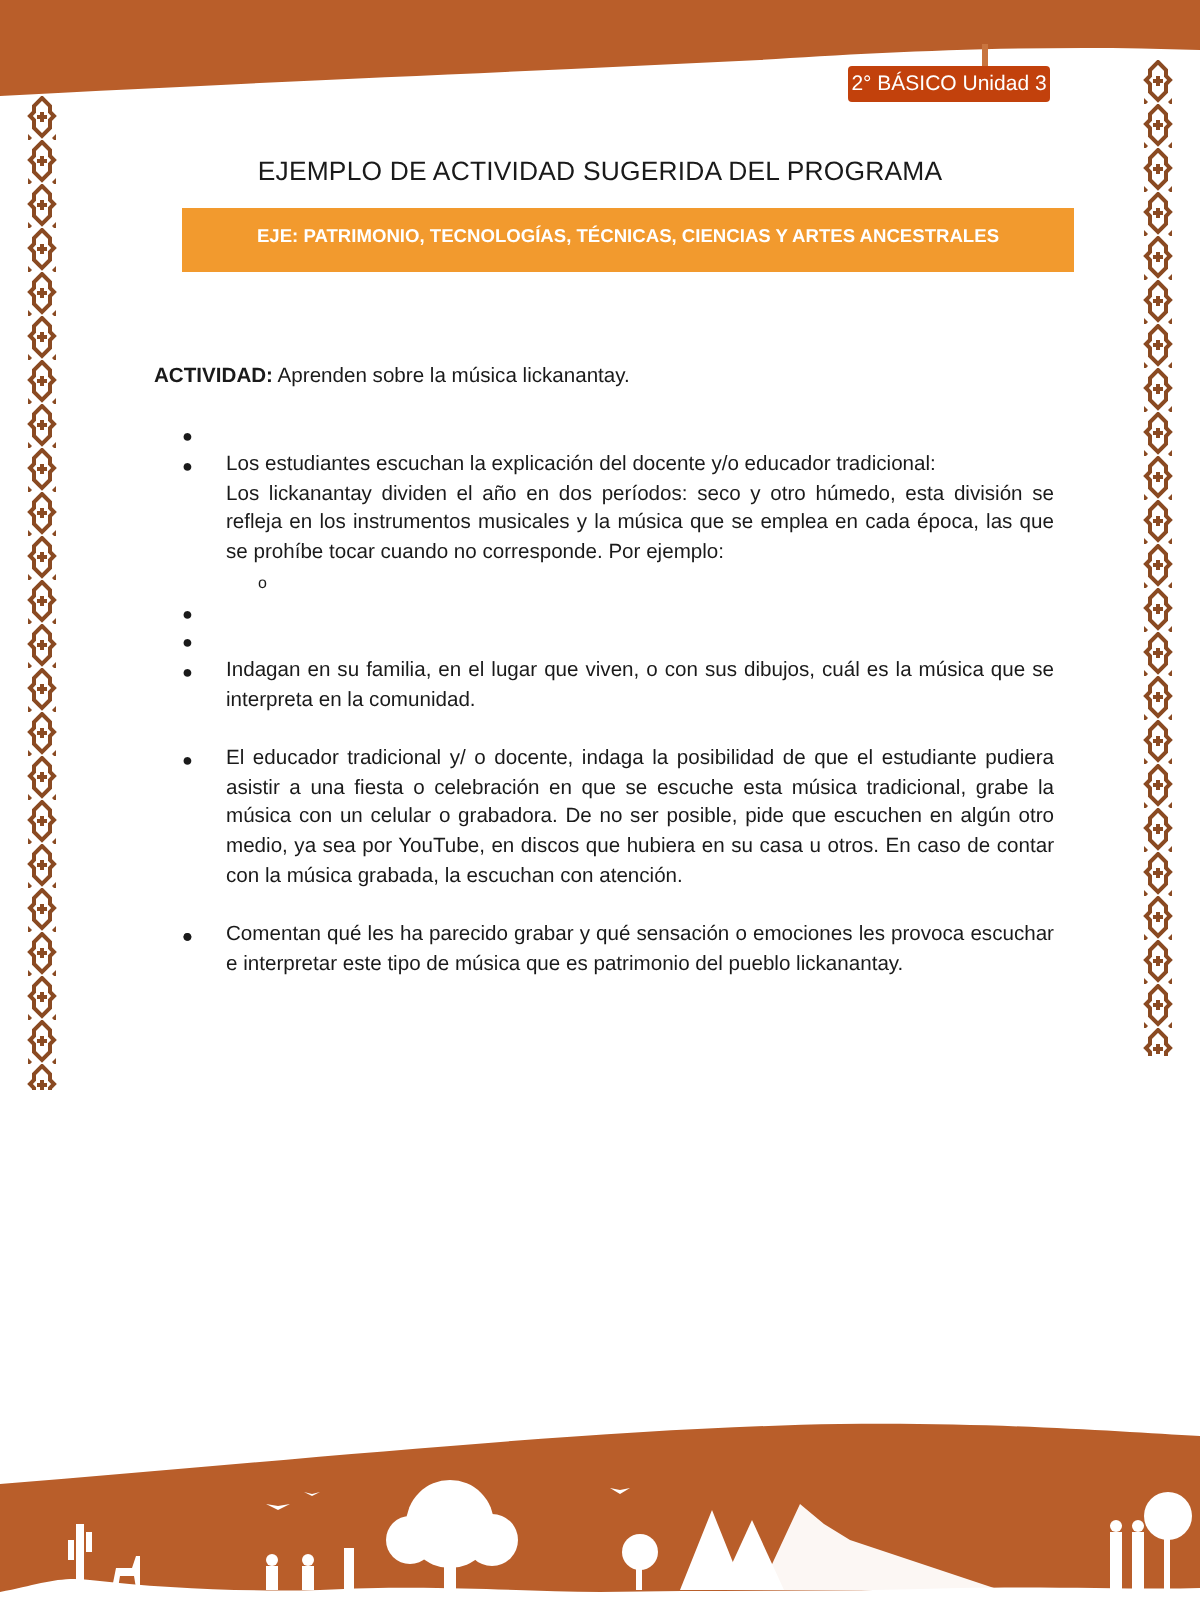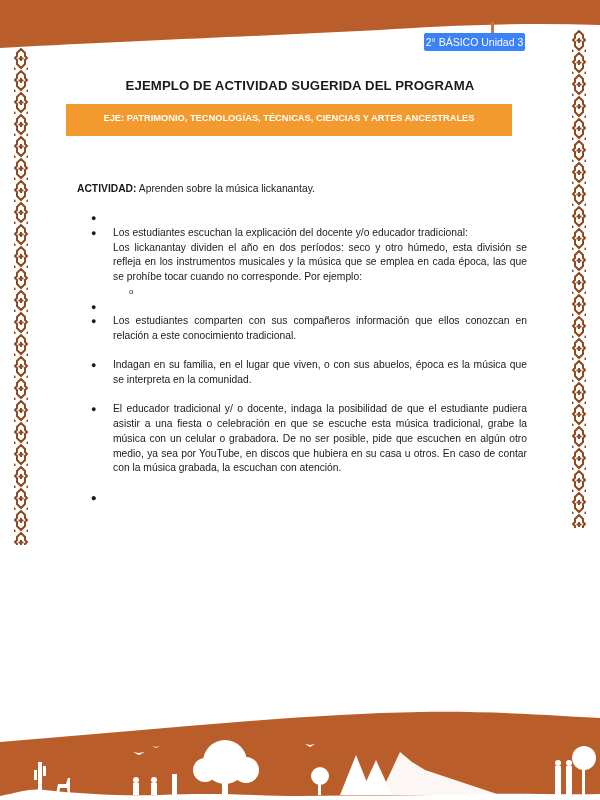--- a/index.html
+++ b/index.html
@@ -5,33 +5,33 @@
     html, body { margin: 0; padding: 0; }
     body {
       width: 600px; height: 800px; position: relative; overflow: hidden;
       background: #ffffff;
       font-family: "Liberation Sans", "DejaVu Sans", sans-serif;
       color: #1a1a1a;
     }
     .top-banner { position: absolute; left: 0; top: 0; width: 600px; height: 60px; }
     .grade-badge {
       position: absolute; left: 424px; top: 33px; width: 101px; height: 18px;
-      background: #3b82f6; color: #fff; font-size: 10.5px; line-height: 18px;
+      background: #c2410c; color: #fff; font-size: 10.5px; line-height: 18px;
       text-align: center; border-radius: 2px;
     }
     .grade-stem { position: absolute; left: 491px; top: 22px; width: 3px; height: 12px; background: #c9753f; }
     .border-col { position: absolute; width: 16px; }
     .border-left { left: 13px; top: 48px; height: 497px; }
     .border-right { left: 571px; top: 30px; height: 498px; }
     .doc-title {
       position: absolute; left: 0; width: 600px; top: 78px;
-      text-align: center; font-weight: bold; font-size: 13.2px; letter-spacing: 0.1px;
+      text-align: center; font-weight: normal; font-size: 13.2px; letter-spacing: 0.1px;
     }
     .eje-bar {
-      position: absolute; left: 66px; top: 104px; width: 446px; height: 32px;
+      position: absolute; left: 91px; top: 104px; width: 446px; height: 32px;
       background: #f29a2e; color: #fff; font-weight: bold; font-size: 9.3px;
       text-align: center; line-height: 28px;
     }
     .content {
       position: absolute; left: 77px; top: 182px; width: 450px;
       font-size: 10.3px; line-height: 14.7px;
     }
     .content p { margin: 0; }
     .gap { height: 14.7px; }
     .bl { position: relative; padding-left: 36px; text-align: justify; }
@@ -82,31 +82,31 @@
   <div class="bl"><span class="bullet">●</span></div>
   <div class="gap"></div>
 
   <div class="bl"><span class="bullet">●</span><span>Los estudiantes escuchan la explicación del docente y/o educador tradicional:</span><br><span>Los lickanantay dividen el año en dos períodos: seco y otro húmedo, esta división se refleja en los instrumentos musicales y la música que se emplea en cada época, las que se prohíbe tocar cuando no corresponde. Por ejemplo:</span></div>
   <div class="sub" style="margin-left:36px;"><span class="circ">o</span></div>
   <div class="gap"></div>
 
   <div class="bl"><span class="bullet">●</span></div>
   <div class="gap"></div>
 
-  <div class="bl"><span class="bullet">●</span><span>Los estudiantes comparten con sus compañeros información que ellos conozcan en relación a este conocimiento tradicional.</span></div>
+  <div class="bl"><span class="bullet">●</span></div>
   <div class="gap"></div>
 
-  <div class="bl"><span class="bullet">●</span><span>Indagan en su familia, en el lugar que viven, o con sus abuelos, época es la música que se interpreta en la comunidad.</span></div>
+  <div class="bl"><span class="bullet">●</span><span>Indagan en su familia, en el lugar que viven, o con sus dibujos, cuál es la música que se interpreta en la comunidad.</span></div>
   <div class="gap"></div>
 
   <div class="bl"><span class="bullet">●</span><span>El educador tradicional y/ o docente, indaga la posibilidad de que el estudiante pudiera asistir a una fiesta o celebración en que se escuche esta música tradicional, grabe la música con un celular o grabadora. De no ser posible, pide que escuchen en algún otro medio, ya sea por YouTube, en discos que hubiera en su casa u otros.  En caso de contar con la música grabada, la escuchan con atención.</span></div>
   <div class="gap"></div>
 
   <div class="bl"><span class="bullet">●</span></div>
-  <div class="bl"><span class="bullet">●</span></div>
+  <div class="bl"><span class="bullet">●</span><span>Comentan qué les ha parecido grabar y qué sensación o emociones les provoca escuchar e interpretar este tipo de música que es patrimonio del pueblo lickanantay.</span></div>
 </div>
 
 <svg class="bottom-art" viewBox="0 0 600 100">
   <path d="M0,42 C150,30 300,14 420,12 C500,11 560,16 600,18 V100 H0 Z" fill="#b95e2a"></path>
   <g fill="#ffffff">
 
     <path d="M0,100 L0,96 C20,92 30,88 45,90 C80,94 120,96 160,95 C220,92 260,96 300,96 C360,95 420,96 480,94 C530,93 570,95 600,94 V100 Z"></path>
 
     <rect x="38" y="62" width="4" height="32"></rect>
       <rect x="34" y="70" width="3" height="10"></rect>

